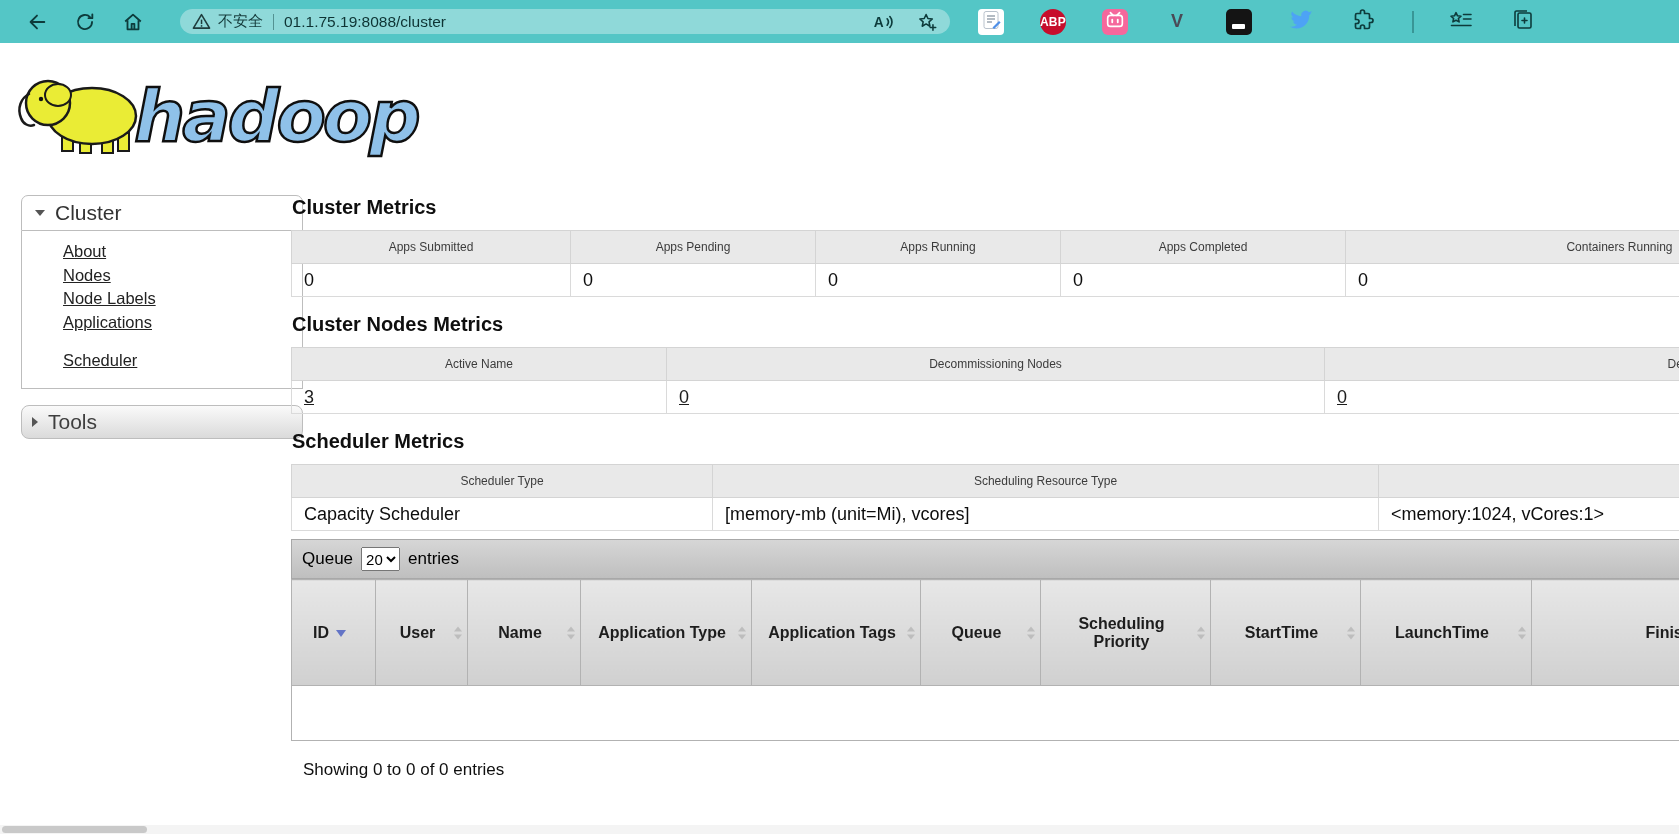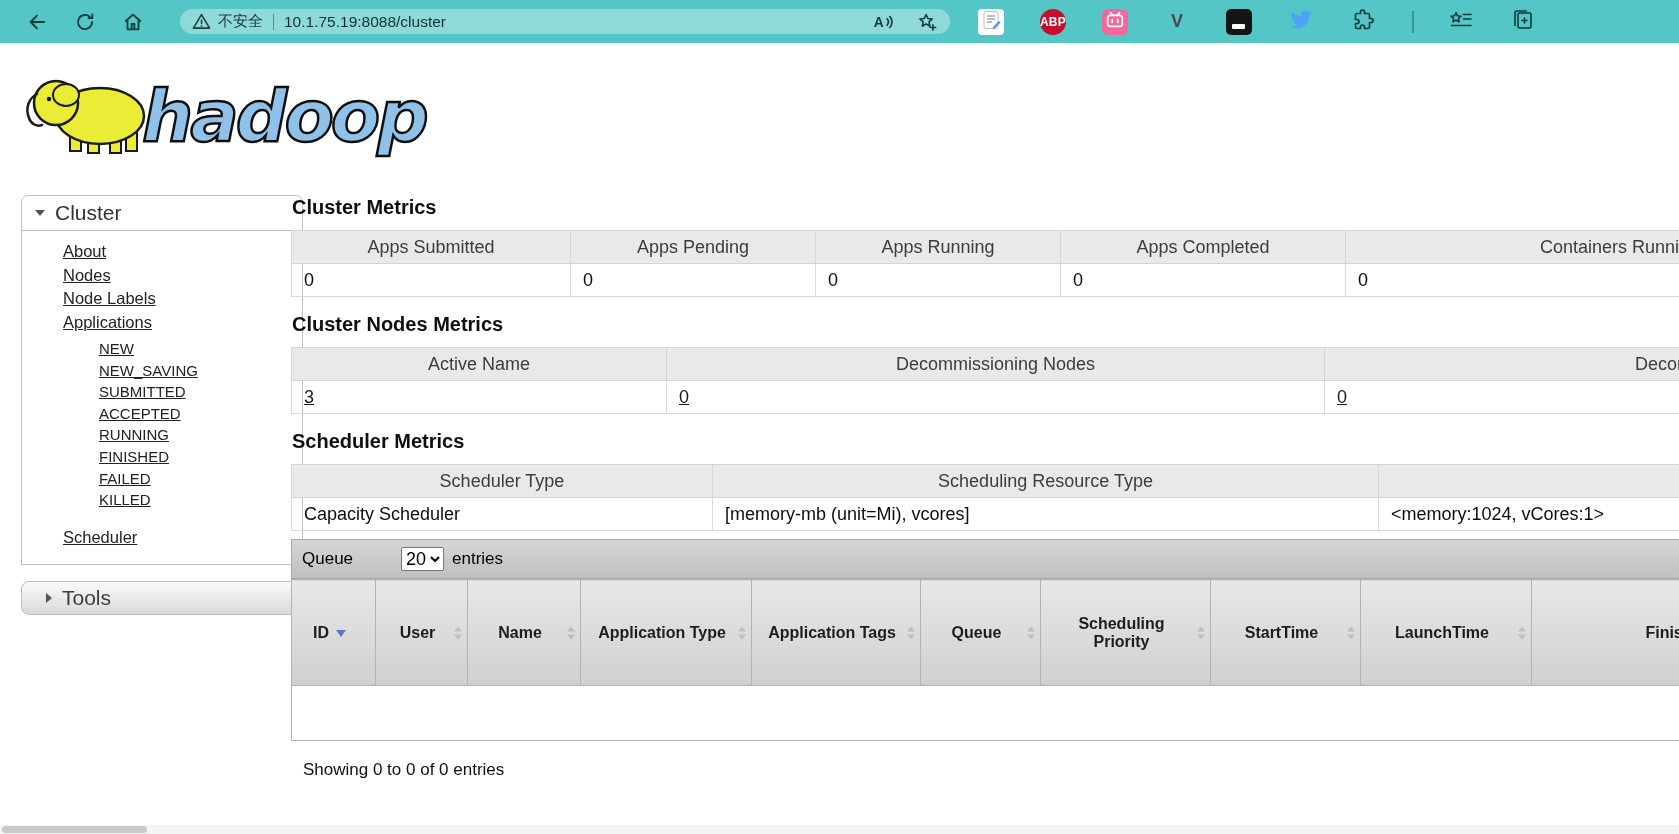--- a/index.html
+++ b/index.html
@@ -29,65 +29,65 @@
   .ext { width:26px; height:26px; margin-right:36px; display:flex; align-items:center; justify-content:center; flex:0 0 auto; cursor:pointer; }
   .ext-doc { background:#ffffff; border-radius:4px; }
   .ext-abp { background:#c70d2c; border-radius:50%; color:#fff; font-size:12px; font-weight:bold; letter-spacing:.3px; }
   .ext-bili { background:#f5679c; border-radius:6px; }
   .ext-v { font-size:18px; font-weight:bold; color:#4a4a56; }
   .ext-black { background:#141414; border-radius:5px; position:relative; }
   .ext-black .slab { position:absolute; left:6px; bottom:6px; width:13px; height:5px; background:#ffffff; border-radius:1px; }
   .chrome-div { width:1.5px; height:22px; background:rgba(10,60,60,.35); margin-right:34px; }
   
   .page { position:absolute; top:43px; left:0; width:1679px; height:791px; background:#fff; }
-  .logo { position:absolute; left:22px; top:18px; }
+  .logo { position:absolute; left:14px; top:18px; }
   
   .sidebar { position:absolute; left:21px; top:152px; width:282px; }
   .cs-header {
     height:36px; border:1px solid #bdbdbd; border-radius:7px 7px 0 0; background:#fff;
     display:flex; align-items:center; padding-left:13px; font-size:21px; color:#333;
     box-sizing:border-box; cursor:pointer;
   }
   .caret-down { width:0; height:0; border-left:5px solid transparent; border-right:5px solid transparent; border-top:6px solid #555; margin-right:10px; }
   .caret-right { width:0; height:0; border-top:5px solid transparent; border-bottom:5px solid transparent; border-left:6px solid #555; margin-right:10px; }
   .cs-body {
     border:1px solid #bdbdbd; border-top:none; padding:9px 0 15px 41px; box-sizing:border-box;
   }
   .cs-body a { display:block; font-size:16.5px; color:#222; line-height:23.5px; text-decoration:underline; }
   .sub-links { margin:4px 0 0 36px; }
   .sub-links a { font-size:15px; line-height:21.6px; }
   .sched-link { margin-top:15px; }
   .tools-header {
     margin-top:16px; height:34px; border:1px solid #bdbdbd; border-radius:8px;
     background:linear-gradient(#fafafa,#dadada);
-    display:flex; align-items:center; padding-left:24px; font-size:21px; color:#3e3e3e;
+    display:flex; align-items:center; padding-left:10px; font-size:21px; color:#3e3e3e;
     box-sizing:border-box; cursor:pointer;
   }
   
   .main { position:absolute; left:291px; top:152px; width:2100px; }
   h2.section { font-size:20px; font-weight:600; color:#0f0f0f; margin:0 0 11px 1px; line-height:24px; }
   h2.mt { margin-top:15px; }
   table.metrics { border-collapse:collapse; table-layout:fixed; }
   table.metrics th {
     background:#e9e9e9; border:1px solid #d4d4d4; height:33px; box-sizing:border-box;
-    font-weight:400; font-size:18px; color:#3c3c3c; text-align:center; overflow:hidden; white-space:nowrap;
+    font-weight:400; font-size:12px; color:#3c3c3c; text-align:center; overflow:hidden; white-space:nowrap;
   }
   table.metrics td {
     border:1px solid #dadada; height:33px; box-sizing:border-box;
     font-size:18px; color:#0d0d0d; padding-left:12px; overflow:hidden; white-space:nowrap;
   }
   table.metrics td a { color:#1c1c1c; text-decoration:underline; }
   
   .dt-wrap { margin-top:8px; width:1560px; }
   .dt-toolbar {
     height:40px; background:linear-gradient(#d6d6d6,#bfbfbf); border:1px solid #a8a8a8;
     display:flex; align-items:center; padding-left:10px; box-sizing:border-box;
     font-size:17px; color:#000; gap:8px;
   }
-  .dt-toolbar select { height:24px; font-size:18px; font-family:"Liberation Sans", sans-serif;margin-left:40px; }
+  .dt-toolbar select { height:24px; font-size:15px; font-family:"Liberation Sans", sans-serif; }
   table.dt { border-collapse:collapse; table-layout:fixed; width:1560px; }
   table.dt th {
     background:linear-gradient(#e7e7e7,#d0d0d0); border:1px solid #b2b2b2;
     height:106px; box-sizing:border-box; font-weight:bold; font-size:16px; color:#1d1d1d;
     text-align:center; position:relative; padding:0 16px 0 8px; cursor:pointer;
   }
   .sorters { position:absolute; right:5px; top:50%; transform:translateY(-50%); display:flex; flex-direction:column; align-items:center; }
   .tri-up-s { width:0; height:0; border-left:4px solid transparent; border-right:4px solid transparent; border-bottom:5px solid #bdbdbd; margin-bottom:3px; }
   .tri-down-s { width:0; height:0; border-left:4px solid transparent; border-right:4px solid transparent; border-top:5px solid #bdbdbd; }
   .id-arrow { display:inline-block; width:0; height:0; border-left:5px solid transparent; border-right:5px solid transparent; border-top:7px solid #6374c6; margin-left:7px; vertical-align:middle; }
@@ -123,21 +123,21 @@
   <div class="addr-bar">
     <span class="warn">
       <svg width="19" height="19" viewBox="0 0 24 24">
           <path d="M12 3.4 22.2 20.4H1.8Z" fill="none" stroke="#1f3d3d" stroke-width="2" stroke-linejoin="round"></path>
           <rect x="11.1" y="9.6" width="1.9" height="5.6" fill="#1f3d3d"></rect>
           <rect x="11.1" y="16.6" width="1.9" height="2" fill="#1f3d3d"></rect>
         </svg>
     </span>
     <span class="sec-text">不安全</span>
     <span class="addr-div"></span>
-    <span class="url-text">10.1.75.19:8088/cluster</span>
+    <span class="url-text">01.1.75.19:8088/cluster</span>
     <span class="addr-spacer"></span>
     <span class="addr-icon">
       <svg width="22" height="22" viewBox="0 0 24 24">
           <text x="2" y="17" font-size="15" font-weight="600" fill="#0d3b3b" font-family="Liberation Sans, sans-serif">A</text>
           <path d="M16.5 8.5a5.5 5.5 0 0 1 0 7M19.5 6a9 9 0 0 1 0 12" fill="none" stroke="#0d3b3b" stroke-width="1.8" stroke-linecap="round"></path>
         </svg>
     </span>
     <span class="addr-icon">
       <span><svg width="22" height="22" viewBox="0 0 24 24" fill="none" stroke="#0d3b3b" stroke-width="1.7" stroke-linejoin="round">
             <path d="M11 3.8l2 4.4 4.8.5-3.6 3.2 1 4.7-4.2-2.5-4.2 2.5 1-4.7-3.6-3.2 4.8-.5z"></path>
@@ -219,30 +219,20 @@
   <div class="sidebar">
     <div class="cs-header">
       <span class="caret-down"></span>
       <span>Cluster</span>
     </div>
     <div class="cs-body">
       <a href="#">About</a>
       <a href="#">Nodes</a>
       <a href="#">Node Labels</a>
       <a href="#">Applications</a>
-      <div class="sub-links">
-        <a href="#">NEW</a>
-        <a href="#">NEW_SAVING</a>
-        <a href="#">SUBMITTED</a>
-        <a href="#">ACCEPTED</a>
-        <a href="#">RUNNING</a>
-        <a href="#">FINISHED</a>
-        <a href="#">FAILED</a>
-        <a href="#">KILLED</a>
-      </div>
       <a href="#" class="sched-link">Scheduler</a>
     </div>
     <div class="tools-header">
       <span class="caret-right"></span>
       <span>Tools</span>
     </div>
   </div>
 
   <div class="main">
 

